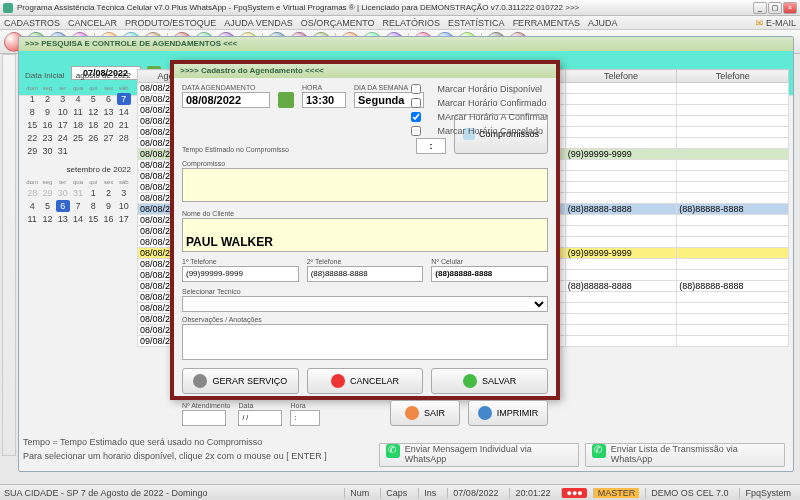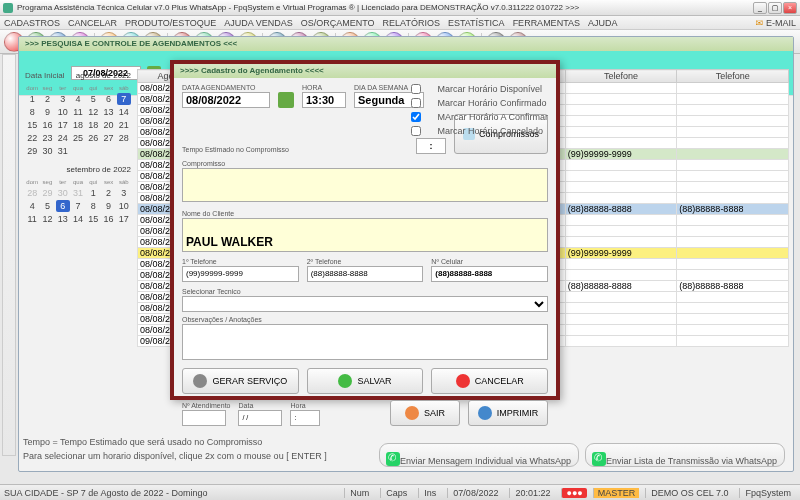--- a/index.html
+++ b/index.html
@@ -34,21 +34,21 @@
 .calgrid .gray{color:#bbb}
 .tablewrap{flex:1;margin-left:4px;overflow:hidden}
 table{width:100%;border-collapse:collapse;font-size:8px}
 th{background:linear-gradient(#f4f4f4,#e2e2e2);border:1px solid #ccc;padding:1px 2px;color:#444;font-weight:normal}
 td{border:1px solid #ddd;padding:0 2px;height:11px;background:#fff;white-space:nowrap;overflow:hidden}
 tr.sel td{background:#bcd4ec}
 tr.grn td{background:#d4e8c8}
 tr.ylw td{background:#fcf080}
 .footer{position:absolute;left:4px;right:4px;bottom:4px;height:32px;font-size:7px;color:#555}
 .footer .hint{padding:2px 0}
-.wabtn{position:absolute;height:24px;background:linear-gradient(#fafafa,#eaeaea);border:1px solid #bbb;border-radius:9px;display:flex;align-items:flex-end;padding:0 6px;font-size:8px;cursor:pointer}
+.wabtn{position:absolute;height:24px;background:linear-gradient(#fafafa,#eaeaea);border:1px solid #bbb;border-radius:1px;display:flex;align-items:flex-start;gap:5px;padding:0 6px;font-size:8px;cursor:pointer}
 .wabtn .wa{width:14px;height:14px;background:#25d366;border-radius:3px;position:relative}
 .wabtn .wa::after{content:"✆";color:#fff;position:absolute;left:2px;top:0;font-size:10px}
 .modal{position:absolute;left:170px;top:60px;width:390px;height:340px;background:#f2f2f2;border:4px solid #7f1d1d;box-shadow:2px 2px 8px rgba(0,0,0,.3)}
 .mtitle{background:linear-gradient(#d8e8c8,#c4dca8);height:14px;padding:0 6px;line-height:14px;font-size:8px;color:#364;font-weight:bold}
 .mbody{padding:6px 8px;position:relative;height:calc(100% - 14px)}
 .mlbl{font-size:7px;color:#555;display:block;margin-bottom:1px}
 .mrow{display:flex;gap:8px;margin-bottom:6px;align-items:flex-end}
 .mfield{display:flex;flex-direction:column}
 .minput{height:16px;border:1px solid #aaa;background:#fff;padding:0 3px;font-size:9px;font-weight:bold;line-height:14px}
 .big{font-size:11px}
@@ -601,26 +601,26 @@
     <div style="height:4px"></div>
     <span class="mlbl">Observações  / Anotações</span>
     <div class="obsarea"></div>
 
     <div class="btnrow">
       <div class="bigbtn">
           <div class="ic" style="background:#888"></div>
           <span>GERAR  SERVIÇO</span>
         </div>
       <div class="bigbtn">
+          <div class="ic" style="background:#e33"></div>
+          <span>CANCELAR</span>
+        </div>
+      <div class="bigbtn">
           <div class="ic" style="background:#4b4"></div>
           <span>SALVAR</span>
-        </div>
-      <div class="bigbtn">
-          <div class="ic" style="background:#e33"></div>
-          <span>CANCELAR</span>
         </div>
     </div>
 
     <div class="mrow" style="margin-top:6px;align-items:flex-end">
       <div class="mfield">
           <span class="mlbl">Nº Atendimento</span>
           <div class="minput" style="width:44px;font-weight:normal"></div>
         </div>
       <div class="mfield">
           <span class="mlbl">Data</span>

